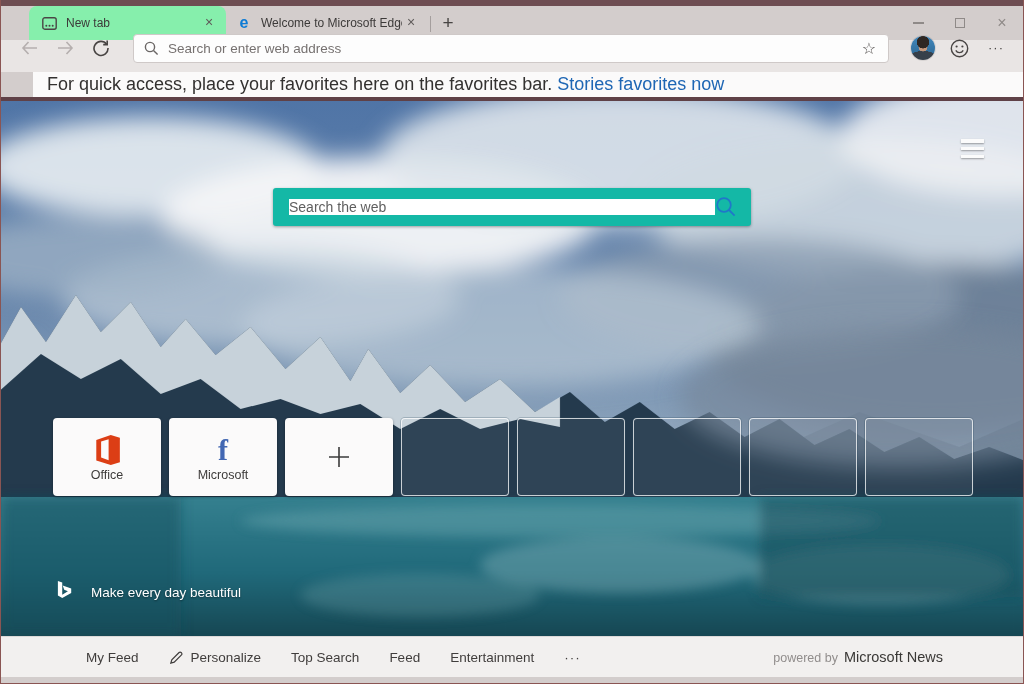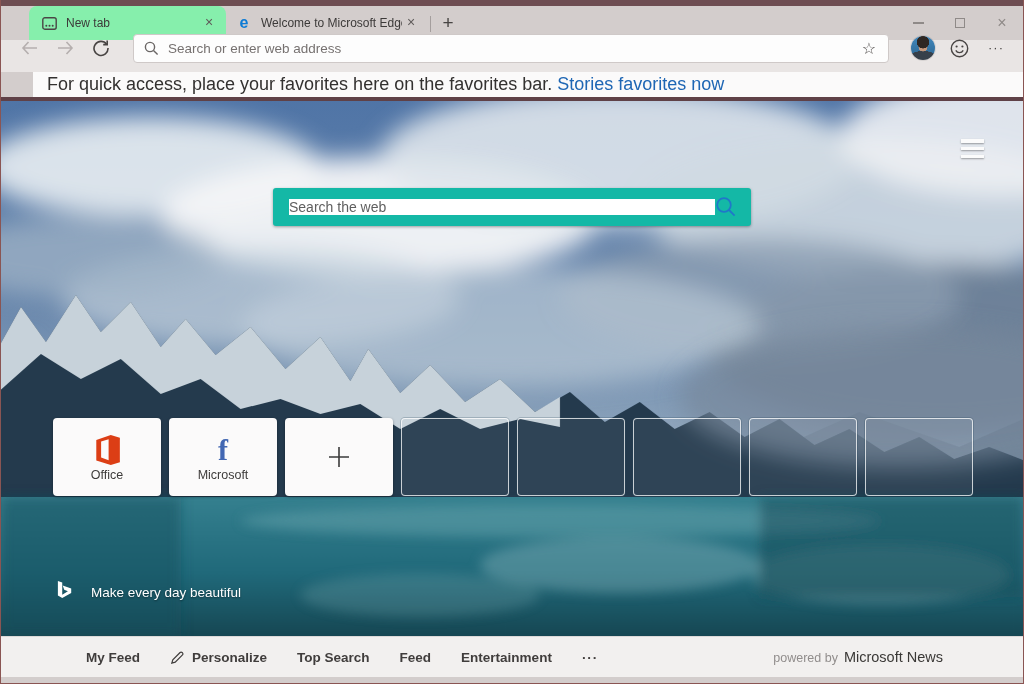--- a/index.html
+++ b/index.html
@@ -75,21 +75,21 @@
   .tile .fb-f{ font-size:30px; font-weight:bold; color:#4267b2; line-height:30px; font-family:"Liberation Serif", serif; }
   .tile.add{ background:#fbfafa; box-shadow:0 1px 3px rgba(0,0,0,.35); display:flex; align-items:center; justify-content:center; }
   .tile.empty{ background:rgba(255,255,255,0.05); border:1px solid rgba(255,255,255,0.75); box-shadow:0 0 0 1px rgba(40,70,90,0.25); }
 
   .tagline{ position:absolute; left:55px; bottom:36px; display:flex; align-items:flex-end; }
   .tagline .txt{ margin-left:18px; font-size:13.5px; color:#fff; text-shadow:0 1px 2px rgba(0,0,0,.45); }
 
   
   .feedbar{ height:41px; background:#f2f0ef; border-top:1px solid #dcd9d8; display:flex; align-items:center; padding:0 80px 0 85px; }
   .feed-left{ flex:1; display:flex; align-items:center; gap:30px; }
-  .feed-item{ font-size:13.5px; color:#403d3c; display:flex; align-items:flex-end; gap:7px; white-space:nowrap;font-weight:bold; }
+  .feed-item{ font-size:13.5px; color:#403d3c; display:flex; align-items:flex-end; gap:7px; white-space:nowrap; }
   .feed-item.dots{ letter-spacing:1px; }
   .feed-right{ display:flex; align-items:baseline; gap:6px; }
   .powered{ font-size:12.5px; color:#918d8c;margin-left:24px; }
   .brand{ font-size:14.5px; color:#3a3836;text-align:center; }
 </style>
 </head>
 <body>
 
 <div class="window">
 

